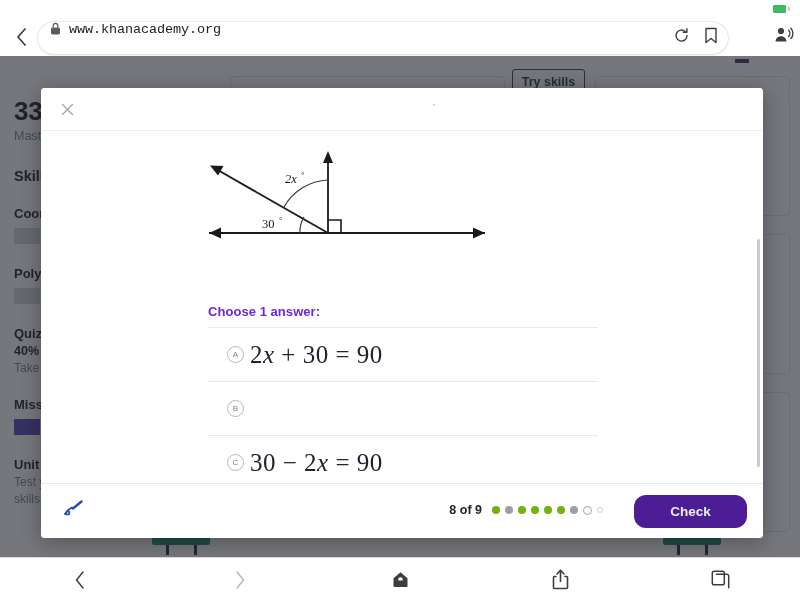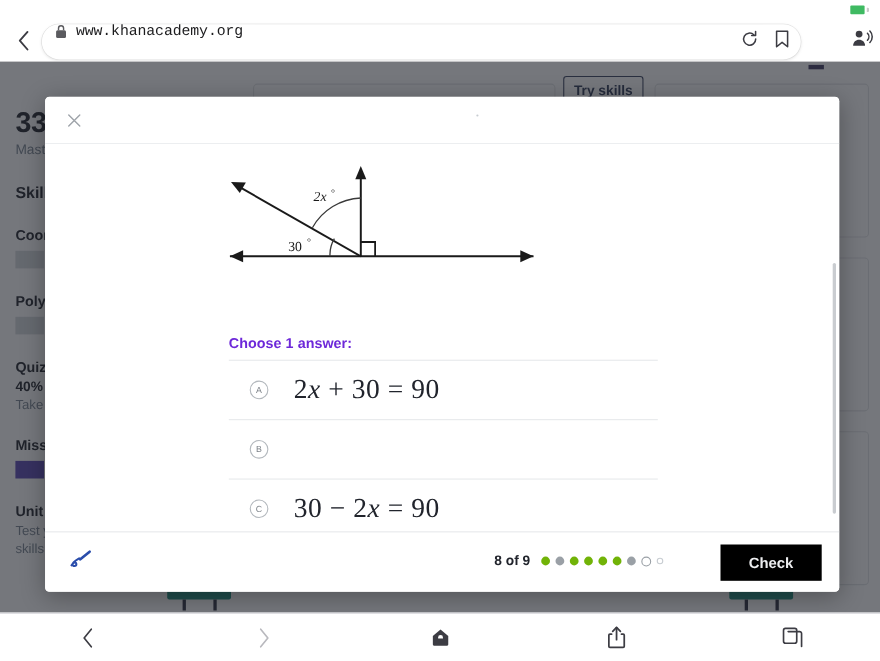--- a/index.html
+++ b/index.html
@@ -280,21 +280,21 @@
     width: 17px; height: 17px;
     border-radius: 50%;
     border: 1px solid #b3b8bd;
     color: #7b8087;
     font-size: 8px;
     display: flex; align-items: center; justify-content: center;
     margin-left: 19px;
     flex: 0 0 auto;
   }
   .answer-math {
-    margin-left: 23px;
+    margin-left: 6px;
     font-family: "Liberation Serif", serif;
     font-size: 25px;
     color: #21242c;
     letter-spacing: 0.5px;
   }
   .answer-math i {
     font-family: "Liberation Serif", serif;
     font-style: italic;
   }
 
@@ -325,23 +325,23 @@
   .dots { display: flex; align-items: center; gap: 5px; }
   .dot { width: 8px; height: 8px; border-radius: 50%; }
   .dot.green { background: #71b307; }
   .dot.gray { background: #9aa0a6; }
   .dot.current { background: #ffffff; border: 1.5px solid #9aa0a6; width: 9px; height: 9px; }
   .dot.empty { background: #ffffff; border: 1px solid #c8cdd2; width: 6px; height: 6px; }
 
   .check-button {
     position: absolute;
     right: 16px; top: 11px;
-    width: 92px; height: 33px;
-    background: #000000;
-    border-radius: 0;
+    width: 113px; height: 33px;
+    background: #4c1d95;
+    border-radius: 12px;
     color: #edeef0;
     font-size: 13.5px;
     font-weight: 700;
     display: flex; align-items: center; justify-content: center;
     border: none;
   }
 
   
   .browser-bottom {
     position: absolute;

